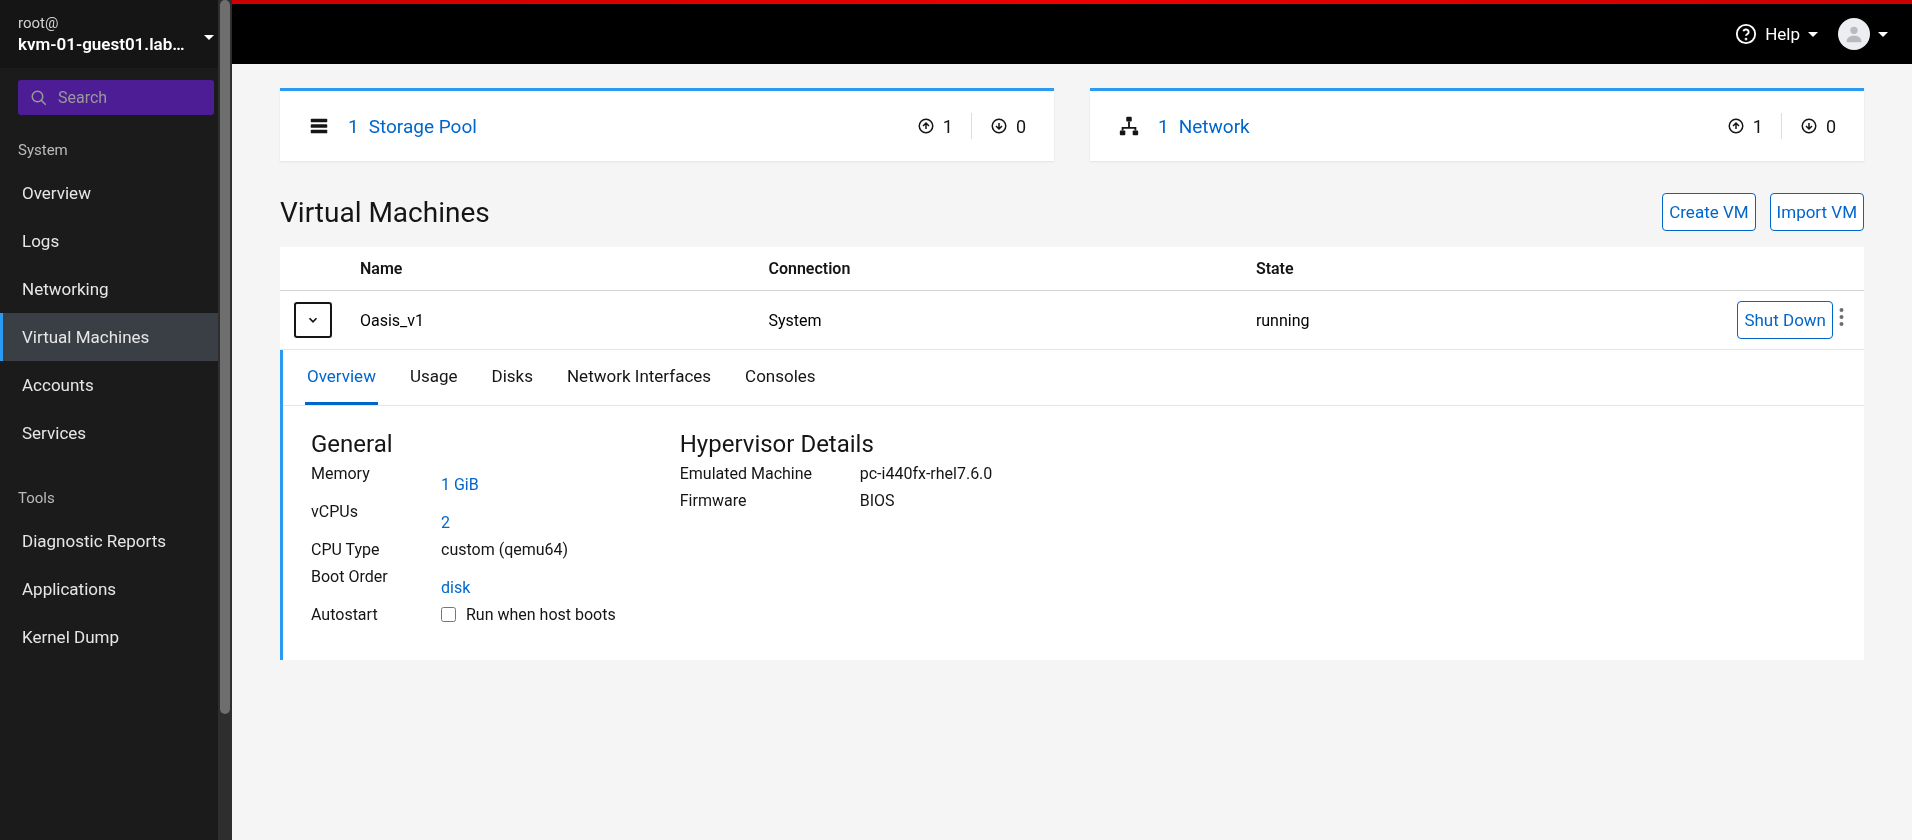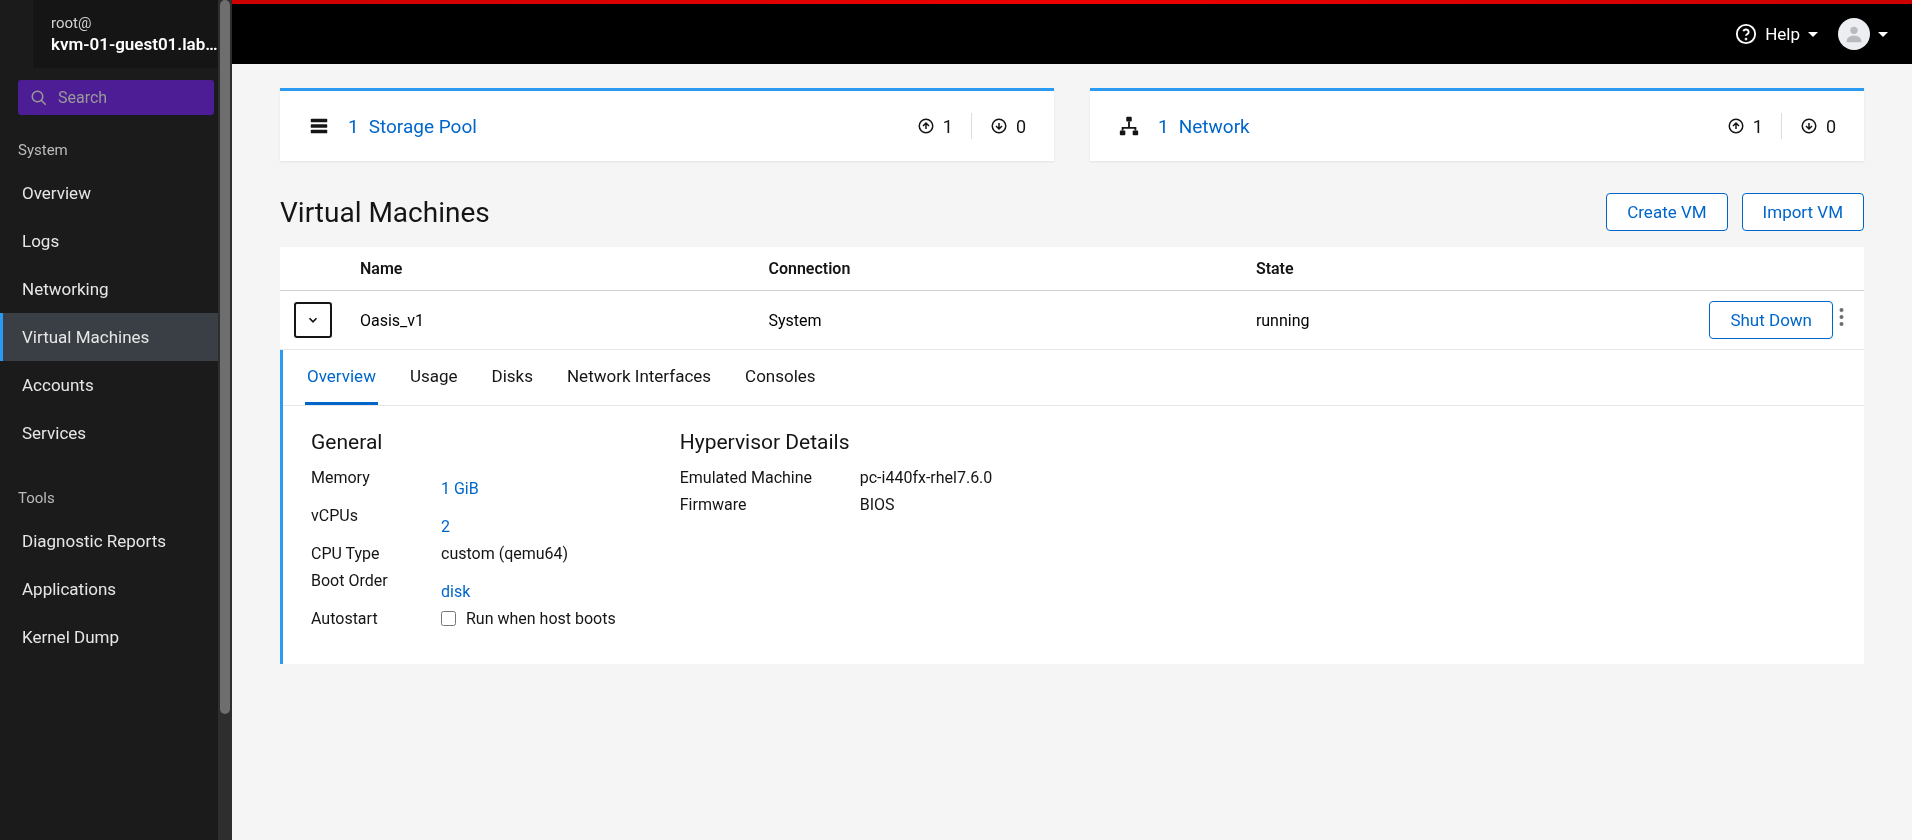--- a/index.html
+++ b/index.html
@@ -25,21 +25,21 @@
 
 .sidebar {
   width: 232px; background: #1b1b1b; color: #d2d2d2; display: flex; flex-direction: column;
   font-size: 17px; position: relative; height: 100%;
 }
 .sidebar-scrollbar { position: absolute; right: 0; top: 0; width: 14px; height: 100%; background: #2e2e2e; }
 .sidebar-scrollbar-thumb { position: absolute; left: 2px; right: 2px; top: 0; height: 85%; background: #6e6e6e; border-radius: 5px; }
 
 .host-picker {
   padding: 14px 18px; background: #151515; cursor: pointer;
-  display: flex; justify-content: space-between; align-items: center; margin-left: 33px;
+  display: flex; justify-content: space-between; align-items: center;
 }
 .host-picker .lines { display: flex; flex-direction: column; gap: 2px; }
 .host-picker .user { font-size: 15px; color: #d2d2d2; }
 .host-picker .host { font-size: 17px; font-weight: 600; color: #fff; white-space: nowrap; overflow: hidden; text-overflow: ellipsis; max-width: 170px; }
 .host-picker .caret { color: #fff; }
 
 .search-wrap { padding: 12px 18px; }
 .search-box {
   background: #4c1d95; border-radius: 3px; display: flex; align-items: center;
   gap: 10px; padding: 8px 12px; color: #999;
@@ -74,21 +74,21 @@
 .card-count { color: #0066cc; font-size: 19px; font-weight: 400; }
 .card-right { display: flex; align-items: center; gap: 18px; font-size: 18px; }
 .stat { display: inline-flex; align-items: center; gap: 8px; color: #151515; }
 .stat-divider { width: 1px; height: 26px; background: #ddd; }
 
 
 .vm-header-row { display: flex; justify-content: space-between; align-items: center; margin-bottom: 16px; }
 .vm-header-title { font-size: 28px; font-weight: 400; color: #151515; }
 .action-row { display: flex; gap: 14px; }
 .btn-outline {
-  padding: 8px 20px; border: 1px solid #0066cc; color: #0066cc; background: #fff;
+  padding: 8px 6px; border: 1px solid #0066cc; color: #0066cc; background: #fff;
   border-radius: 4px; font-size: 17px; cursor: pointer;
 }
 
 .vm-table { width: 100%; background: #fff; border-collapse: collapse; }
 .vm-table thead th {
   text-align: left; font-weight: 600; padding: 12px 14px; font-size: 16px;
   border-bottom: 1px solid #d2d2d2; color: #151515;
 }
 .vm-table tbody td {
   padding: 10px 14px; font-size: 16px; vertical-align: middle;
@@ -107,21 +107,21 @@
 .tabs {
   display: flex; gap: 30px; padding: 0 22px; border-bottom: 1px solid #e7e7e7;
   font-size: 17px;
 }
 .tab {
   padding: 16px 2px; cursor: pointer; color: #151515; border-bottom: 3px solid transparent;
 }
 .tab.active { color: #0066cc; border-bottom-color: #0066cc; }
 
 .detail-body { display: flex; gap: 64px; padding: 24px 28px 0 28px; }
-.detail-col h3 { font-size: 21px; font-weight: 400; margin-bottom: 14px; color: #151515; }
+.detail-col h3 { font-size: 24px; font-weight: 400; margin-bottom: 6px; color: #151515; }
 .kv-row { display: flex; gap: 20px; margin-bottom: 8px; font-size: 16px; }
 .kv-key { width: 110px; color: #151515; }
 .kv-key-wide { width: 160px; color: #151515; }
 .kv-val { color: #151515; }
 .kv-val.link { color: #0066cc; cursor: pointer; margin-top: 11px; }
 
 .autostart-row { display: flex; align-items: center; gap: 10px; }
 .autostart-row input[type=checkbox] { width: 15px; height: 15px; cursor: pointer; }
 
 

